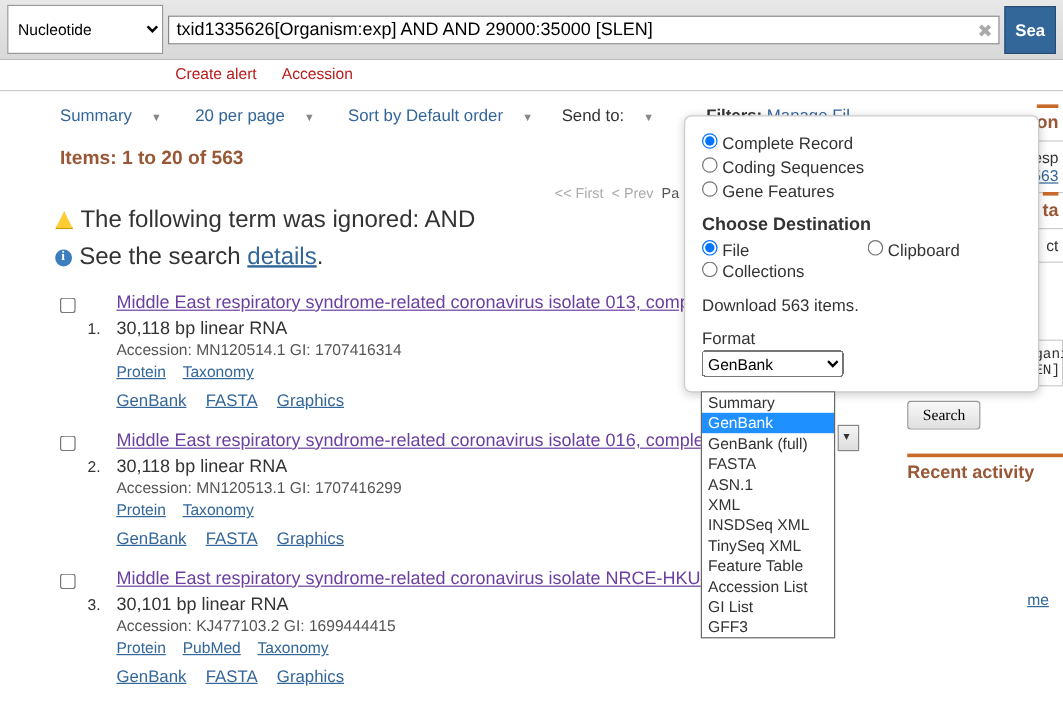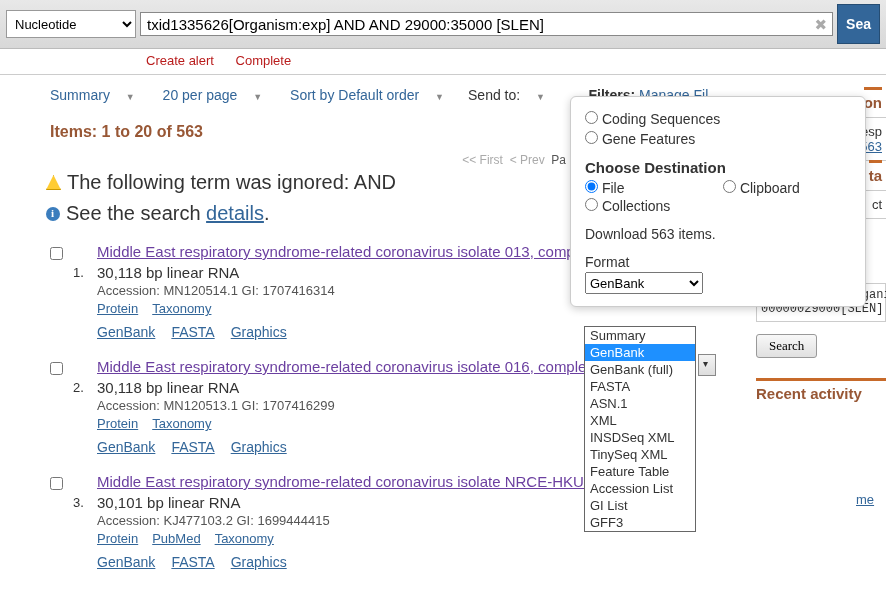--- a/index.html
+++ b/index.html
@@ -1,18 +1,18 @@
 <!DOCTYPE html>
 <html><head>
 <meta charset="utf-8">
 <style>
 * { box-sizing: border-box; margin: 0; padding: 0; }
 body { font-family: Arial, sans-serif; font-size: 13px; color: #333; background: #fff; width: 886px; }
 .topbar { background: linear-gradient(#e8e8e8, #d8d8d8); padding: 4px 6px; display: flex; align-items: center; gap: 4px; border-bottom: 1px solid #bbb; }
-.db-select { height: 28px; width: 130px; font-size: 13px; background: #fff; border: 1px solid #999; padding: 0 4px; }
+.db-select { height: 41px; width: 130px; font-size: 13px; background: #fff; border: 1px solid #999; padding: 0 4px; }
 .search-wrap { flex: 1; position: relative; }
 .search-input { width: 100%; height: 24px; font-size: 15px; padding: 2px 26px 2px 6px; border: 1px solid #888; background: #fff; }
 .clear-x { position: absolute; right: 6px; top: 4px; color: #aaa; font-size: 15px; cursor: pointer; }
 .search-btn { height: 40px; background: #336699; color: #fff; border: 1px solid #264d73; padding: 0 8px; font-size: 14px; font-weight: bold; cursor: pointer; }
 .sublinks { padding: 4px 0 6px 146px; font-size: 13px; }
 .sublinks a { color: #b91c1c; text-decoration: none; margin-right: 18px; }
 .divider { border-bottom: 1px solid #ccc; margin-bottom: 6px; }
 .toolbar { padding: 6px 50px 6px 50px; display: flex; font-size: 14px; color: #336699; }
 .toolbar .left span, .toolbar .right span { margin-right: 12px; cursor: pointer; }
 .toolbar .caret { font-size: 9px; color: #888; }
@@ -67,21 +67,21 @@
     <option>Nucleotide</option>
   </select>
   <div class="search-wrap">
     <input class="search-input" value="txid1335626[Organism:exp] AND AND 29000:35000 [SLEN]" style="">
     <span class="clear-x">✖</span>
   </div>
   <button class="search-btn">Sea</button>
 </div>
 <div class="sublinks">
   <a href="#">Create alert</a>
-  <a href="#">Complete</a>
+  <a href="#">Accession</a>
 </div>
 <div class="divider"></div>
 
 <div class="toolbar">
   <div class="left">
     <span><span>Summary</span> <span class="caret">▼</span></span>
     <span><span>20 per page</span> <span class="caret">▼</span></span>
     <span><span>Sort by Default order</span> <span class="caret">▼</span></span>
   </div>
   <div class="right right-side">
@@ -157,20 +157,21 @@
     <div>txid1335626[organi</div>
     <div>00000029000[SLEN]</div>
   </div>
   <button class="srch-btn2">Search</button>
   <div class="hdr" style="border-top:3px solid #c76a2a; margin-top:12px;">Recent activity</div>
 </div>
 <a href="#" class="lnk" style="position:absolute; left:856px; top:492px;">me</a>
 
 <div class="popup">
   <div id="rec-rows">
+      <div class="row"><label><input type="radio" name="rec" checked="" style=""> Complete Record</label></div>
       <div class="row"><label><input type="radio" name="rec" style=""> Coding Sequences</label></div>
       <div class="row"><label><input type="radio" name="rec" style=""> Gene Features</label></div>
     </div>
   <div class="sec-head">Choose Destination</div>
   <div class="dest-grid" id="dest-rows">
       <label><input type="radio" name="dest" checked="" style=""> File</label>
       <label><input type="radio" name="dest" style=""> Clipboard</label>
       <label><input type="radio" name="dest" style=""> Collections</label>
     </div>
   <div class="dl-text">Download 563 items.</div>

